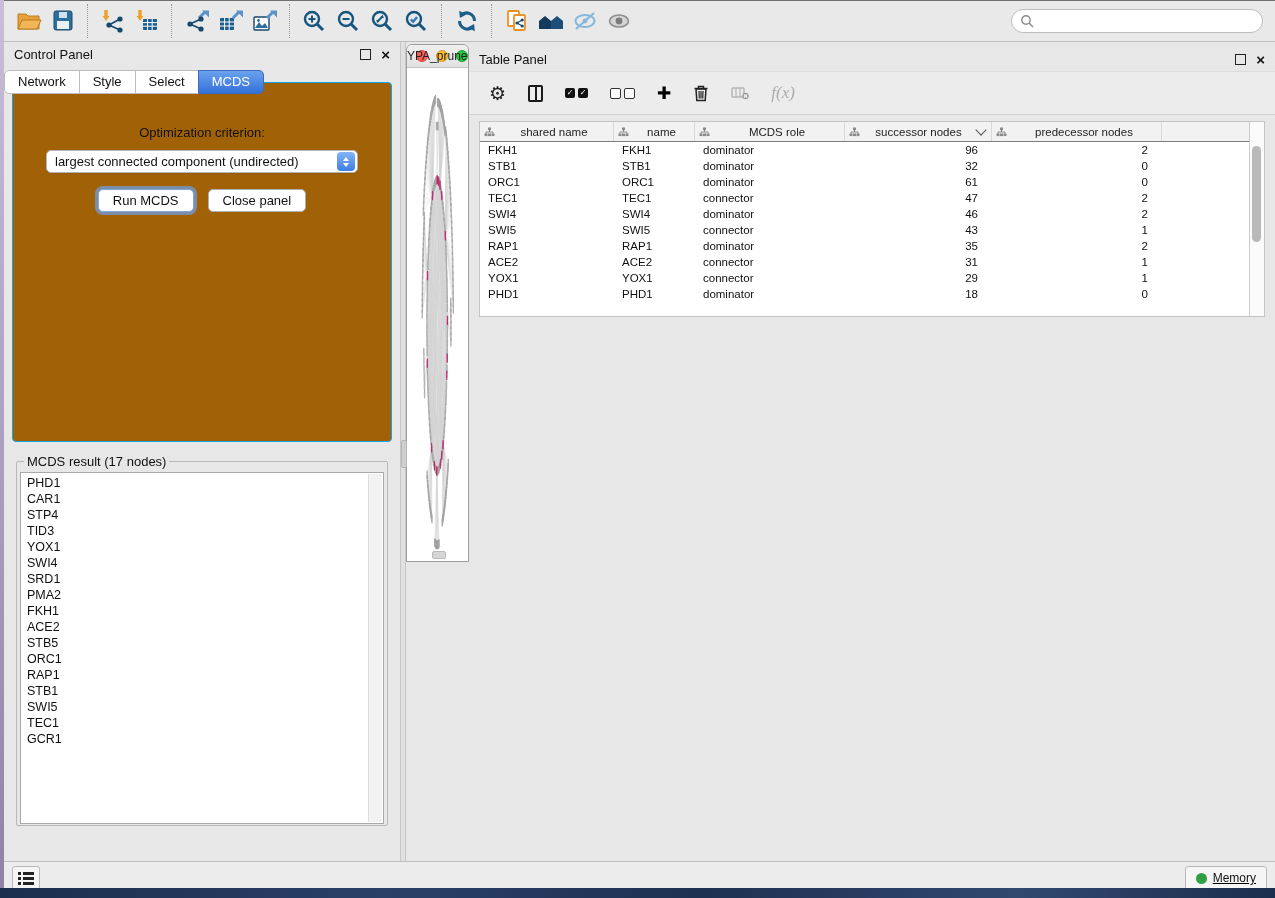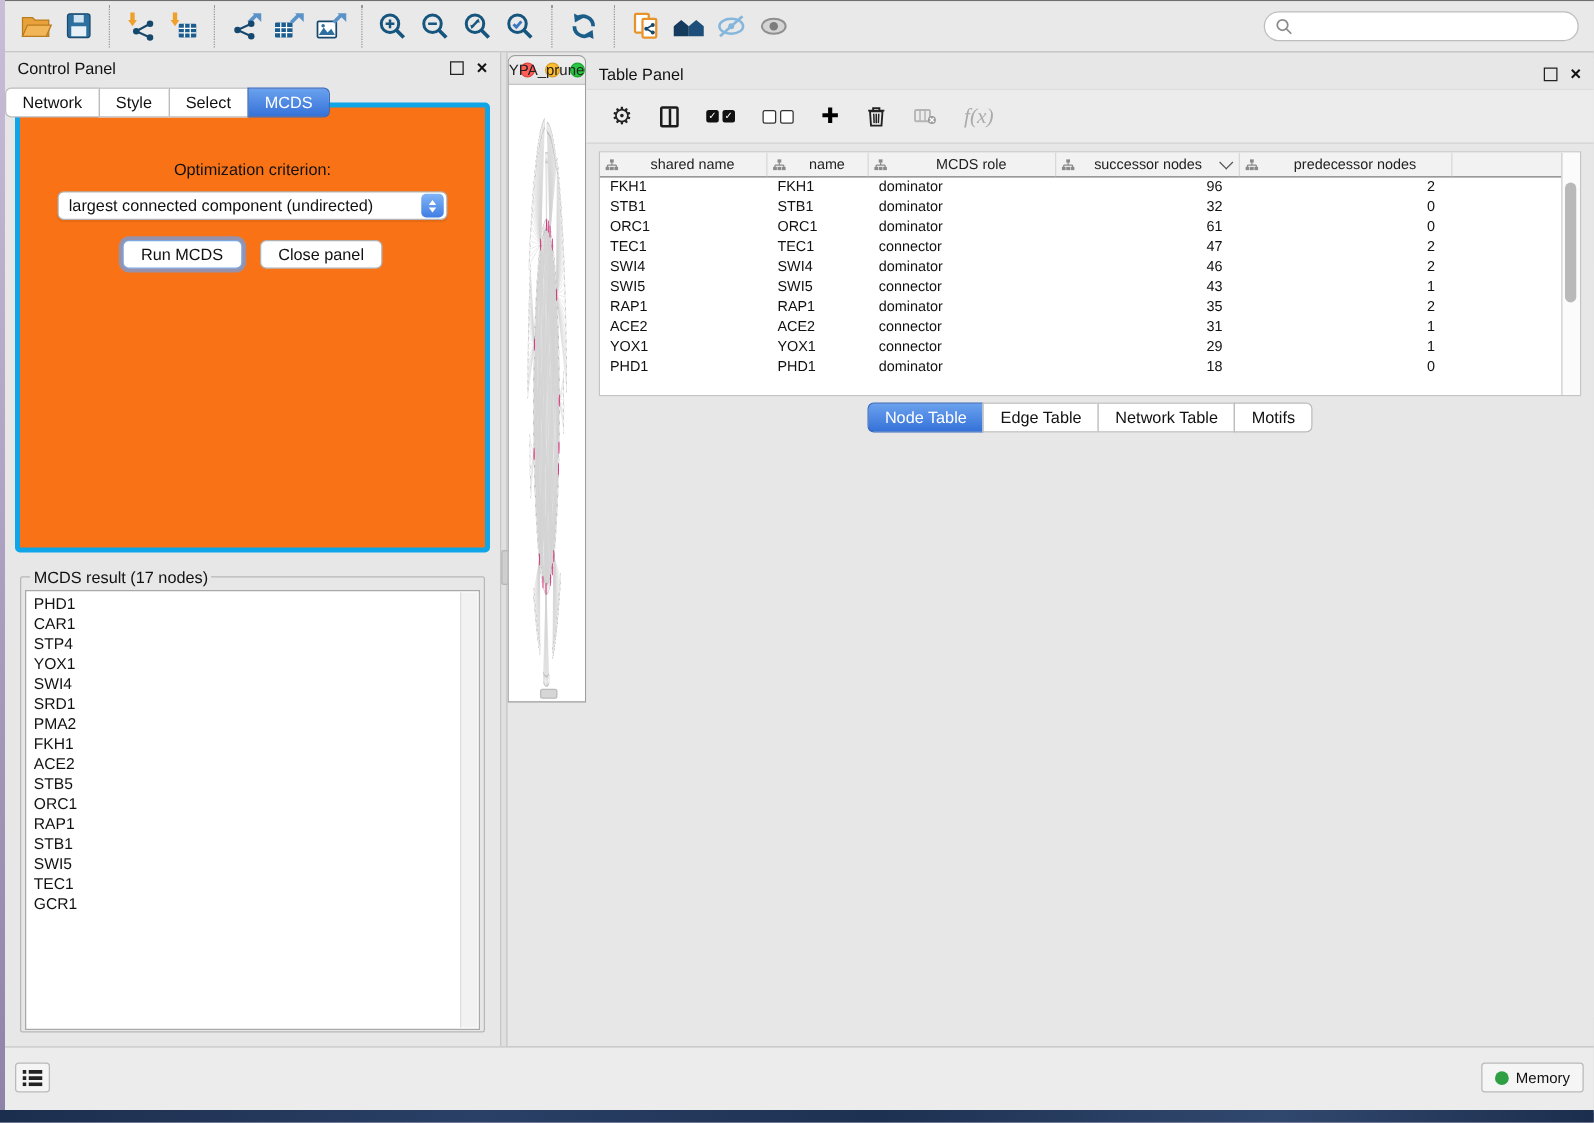--- a/index.html
+++ b/index.html
@@ -26,21 +26,21 @@
   .panel-titlebar{height:24px;display:flex;align-items:center;padding:0 10px;font-size:13px;color:#111;flex:0 0 auto;}
   .pt-icons{margin-left:auto;display:flex;align-items:center;gap:10px;}
   .float-box{width:9px;height:9px;border:1.5px solid #222;display:inline-block;}
   .close-x{font-size:15px;font-weight:bold;color:#111;line-height:9px;}
   
   .cp-tabs{display:flex;position:relative;z-index:2;margin-top:4px;margin-bottom:-12px;}
   .tab{height:22px;line-height:22px;padding:0 13px;background:#fff;border:1px solid #bcbcbc;margin-left:-1px;font-size:13px;color:#111;}
   .tab:first-child{border-radius:5px 0 0 5px;margin-left:0;}
   .tab:last-child{border-radius:0 5px 5px 0;}
   .tab.sel{background:linear-gradient(180deg,#6aa1ee,#3572d8);color:#fff;border-color:#3a6cc0;}
-  .cp-inset{margin:0 8px;height:360px;background:#f97316;border:4px solid #0ea5e9;border-radius:4px;padding-top:32px;box-sizing:border-box;flex:0 0 auto;}
+  .cp-inset{margin:0 8px;height:360px;background:#a16207;border:1px solid #0ea5e9;border-radius:4px;padding-top:32px;box-sizing:border-box;flex:0 0 auto;}
   .opt-label{text-align:center;font-size:13px;color:#111;margin-top:10px;}
   .cp-select{width:312px;height:23px;margin:10px auto 0;background:#fff;border:1px solid #b5b5b5;border-radius:5px;
     display:flex;align-items:center;box-sizing:border-box;box-shadow:0 1px 1px rgba(0,0,0,.08);}
   .cp-select .val{flex:1;font-size:13px;color:#111;padding-left:8px;white-space:nowrap;overflow:hidden;}
   .stepper{width:18px;height:19px;margin-right:2px;border-radius:4px;background:linear-gradient(180deg,#82b4f7,#3f7ee2);
     display:flex;flex-direction:column;align-items:center;justify-content:center;gap:2px;flex:0 0 auto;}
   .tri-up{width:0;height:0;border-left:3.5px solid transparent;border-right:3.5px solid transparent;border-bottom:4px solid #fff;}
   .tri-down{width:0;height:0;border-left:3.5px solid transparent;border-right:3.5px solid transparent;border-top:4px solid #fff;}
   .btn-row{display:flex;justify-content:center;gap:14px;margin-top:16px;}
   .mac-btn{font-size:13px;color:#111;background:#fff;border:1px solid #b0b0b0;border-radius:5px;padding:3px 14px;font-family:inherit;}
@@ -84,21 +84,21 @@
   .tree-ic{margin-left:4px;flex:0 0 auto;}
   .sort-ch{width:7px;height:7px;border-right:1.6px solid #555;border-bottom:1.6px solid #555;transform:rotate(45deg);margin:-3px 6px 0 0;flex:0 0 auto;}
   .trow{display:flex;height:16px;align-items:center;}
   .td{font-size:11.5px;color:#111;box-sizing:border-box;white-space:nowrap;overflow:hidden;}
   .td.left{padding-left:8px;text-align:left;}
   .td.right{padding-right:14px;text-align:right;}
   .tscroll{position:absolute;top:0;bottom:0;right:0;width:14px;background:#fbfbfb;border-left:1px solid #ccc;}
   .tthumb{position:absolute;top:24px;left:2px;width:9px;height:96px;background:#b9b9b9;border-radius:5px;}
   .tp-tabs{height:34px;display:flex;justify-content:center;align-items:center;flex:0 0 auto;}
   
-  .statusbar{height:28px;background:#ececec;border-top:1px solid #c0c0c0;display:flex;align-items:flex-start;padding:12px 8px;flex:0 0 auto;}
+  .statusbar{height:28px;background:#ececec;border-top:1px solid #c0c0c0;display:flex;align-items:flex-end;padding:0 8px;flex:0 0 auto;text-decoration:underline;}
   .list-btn{width:26px;height:22px;background:#f5f5f5;border:1px solid #b9b9b9;border-radius:3px;display:flex;align-items:center;justify-content:center;}
   .mem-btn{margin-left:auto;height:22px;background:#f5f5f5;border:1px solid #b9b9b9;border-radius:3px;
     display:flex;align-items:center;gap:6px;padding:0 10px;font-size:12px;color:#111;}
   .mem-dot{width:11px;height:11px;border-radius:50%;}
 </style>
 </head>
 <body>
 
 <div class="desktop">
   <div class="app">
@@ -283,20 +283,21 @@
             <button class="mac-btn">Close panel</button>
           </div>
         </div>
         <fieldset class="mcds-fieldset">
           <legend>MCDS result (17 nodes)</legend>
           <div class="mcds-list" id="mcds-list">
             <div class="mcds-scroll"></div>
           <div class="mcds-item">PHD1</div>
               <div class="mcds-item">CAR1</div>
               <div class="mcds-item">STP4</div>
+              <div class="mcds-item">TID3</div>
               <div class="mcds-item">YOX1</div>
               <div class="mcds-item">SWI4</div>
               <div class="mcds-item">SRD1</div>
               <div class="mcds-item">PMA2</div>
               <div class="mcds-item">FKH1</div>
               <div class="mcds-item">ACE2</div>
               <div class="mcds-item">STB5</div>
               <div class="mcds-item">ORC1</div>
               <div class="mcds-item">RAP1</div>
               <div class="mcds-item">STB1</div>
@@ -1225,26 +1226,20 @@
                   <div class="td left" style="width: 81px;">PHD1</div>
                   <div class="td left" style="width: 150px;">dominator</div>
                   <div class="td right" style="width: 147px;">18</div>
                   <div class="td right" style="width: 170px;">0</div>
                 </div>
               </div>
             <div class="tscroll">
                 <div class="tthumb"></div>
               </div>
           </div>
-          <div class="tp-tabs" id="tp-tabs">
-              <span class="tab sel">Node Table</span>
-              <span class="tab">Edge Table</span>
-              <span class="tab">Network Table</span>
-              <span class="tab">Motifs</span>
-            </div>
         </div>
       </div>
     </div>
 
     <div class="statusbar">
       <span class="list-btn">
         <svg width="16" height="13" viewBox="0 0 16 13">
             <rect x="0" y="0" width="3" height="3" fill="#222"></rect>
             <rect x="5" y="0" width="11" height="3" fill="#222"></rect>
             <rect x="0" y="5" width="3" height="3" fill="#222"></rect>

